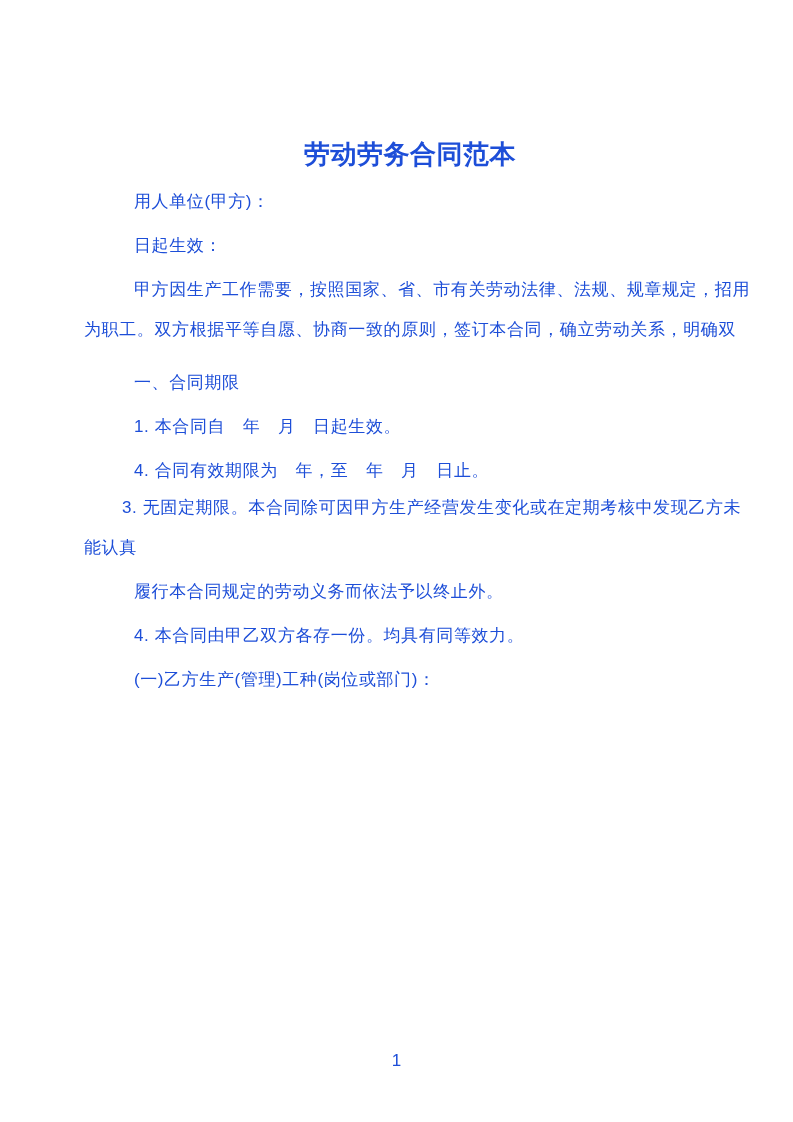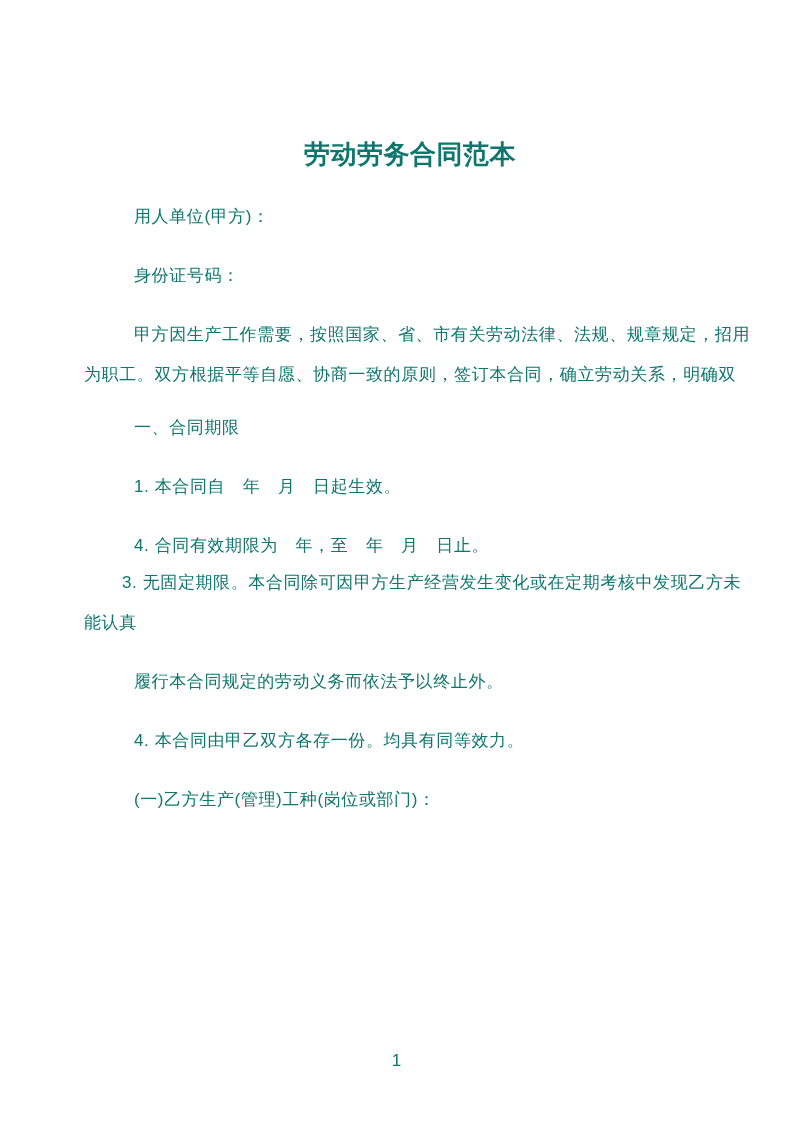--- a/index.html
+++ b/index.html
@@ -3,39 +3,39 @@
 <meta charset="utf-8">
 <style>
   html, body { margin: 0; padding: 0; background: #ffffff; }
   .page {
     width: 793px;
     height: 1122px;
     background: #ffffff;
     position: relative;
     overflow: hidden;
     font-family: "Liberation Sans", "DejaVu Sans", sans-serif;
-    color: #0f766e;
+    color: #1d4ed8;
   }
   .content { padding: 0 57px 0 84px; }
   .title {
     margin-top: 137px;
     font-size: 26px;
     line-height: 34px;
     font-weight: bold;
     text-align: center;
     white-space: nowrap;
     letter-spacing: 0.5px;
   }
   .line {
     font-size: 17px;
     line-height: 26px;
     white-space: nowrap;
     letter-spacing: 0.6px;
   }
-  .para { margin-top: 33px; padding-left: 50px; }
+  .para { margin-top: 18px; padding-left: 50px; }
   .para3 { margin-top: 11px; padding-left: 38px; }
   .cont { margin-top: 14px; padding-left: 0; }
   .heading { margin-top: 27px; padding-left: 50px; font-weight: normal; }
   .fill { text-align: justify; text-align-last: justify; text-justify: inter-character; }
   .page-number {
     position: absolute;
     left: 0;
     right: 0;
     top: 1048px;
     text-align: center;
@@ -44,21 +44,21 @@
   }
 </style>
 </head>
 <body>
 
 <div class="page">
   <div class="content">
     <div class="title">劳动劳务合同范本</div>
     <div>
         <div class="line para">用人单位(甲方)：</div>
-        <div class="line para">身份证号码：</div>
+        <div class="line para">日起生效：</div>
         <div class="line para fill">甲方因生产工作需要，按照国家、省、市有关劳动法律、法规、规章规定，招用</div>
         <div class="line cont fill">为职工。双方根据平等自愿、协商一致的原则，签订本合同，确立劳动关系，明确双</div>
         <div class="line heading">一、合同期限</div>
         <div class="line para">1. 本合同自　年　月　日起生效。</div>
         <div class="line para">4. 合同有效期限为　年，至　年　月　日止。</div>
         <div class="line para3 fill">3. 无固定期限。本合同除可因甲方生产经营发生变化或在定期考核中发现乙方未</div>
         <div class="line cont">能认真</div>
         <div class="line para">履行本合同规定的劳动义务而依法予以终止外。</div>
         <div class="line para">4. 本合同由甲乙双方各存一份。均具有同等效力。</div>
         <div class="line para">(一)乙方生产(管理)工种(岗位或部门)：</div>

